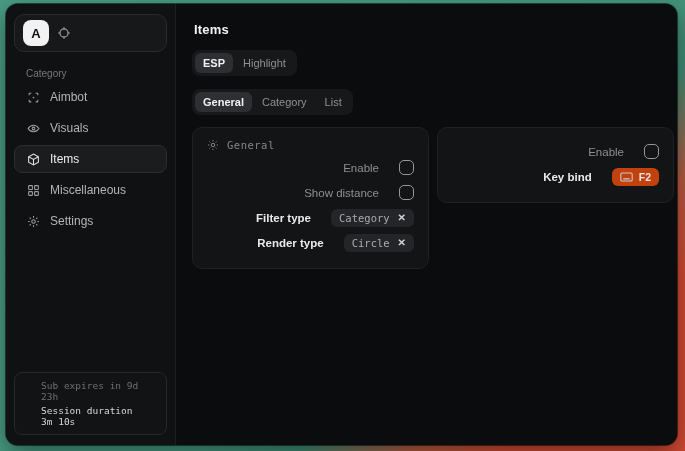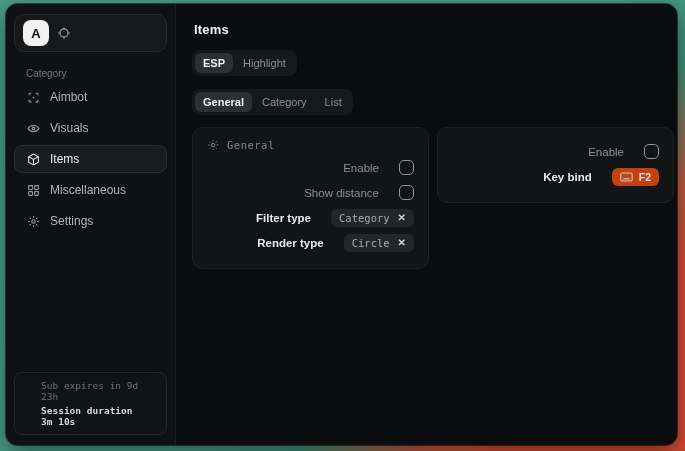--- a/index.html
+++ b/index.html
@@ -47,21 +47,21 @@
     background:#1b1c1e; border-color:#2c2d30; color:#eceded;
   }
   .nav-item.active .nicon { color:#e0e1e3; }
   .side-spacer { flex:1; }
   .side-footer {
     border:1px solid #27282b; background:#121315; border-radius:8px;
     padding:7px 26px; font-family:"DejaVu Sans Mono", monospace; font-size:9.5px;
     display:flex; flex-direction:column; gap:3px;
   }
   .foot-dim { color:#6e6f73; }
-  .foot-bright { color:#d6d7d9;font-weight:bold; }
+  .foot-bright { color:#d6d7d9; }
   
   .main { flex:1; background:#0b0c0d; padding:14px 16px; display:flex; flex-direction:column; }
   .page-title { color:#f2f3f4; font-size:13px; font-weight:700; letter-spacing:.2px; margin:4px 0 0 2px; }
   .tabbar {
     display:inline-flex; align-self:flex-start; background:#17181a;
     border-radius:8px; padding:3px; margin-top:13px; gap:2px;
   }
   .tab {
     font-size:11px; color:#8f9093; padding:4px 8px; border-radius:6px;
     display:flex; align-items:center; cursor:default;

